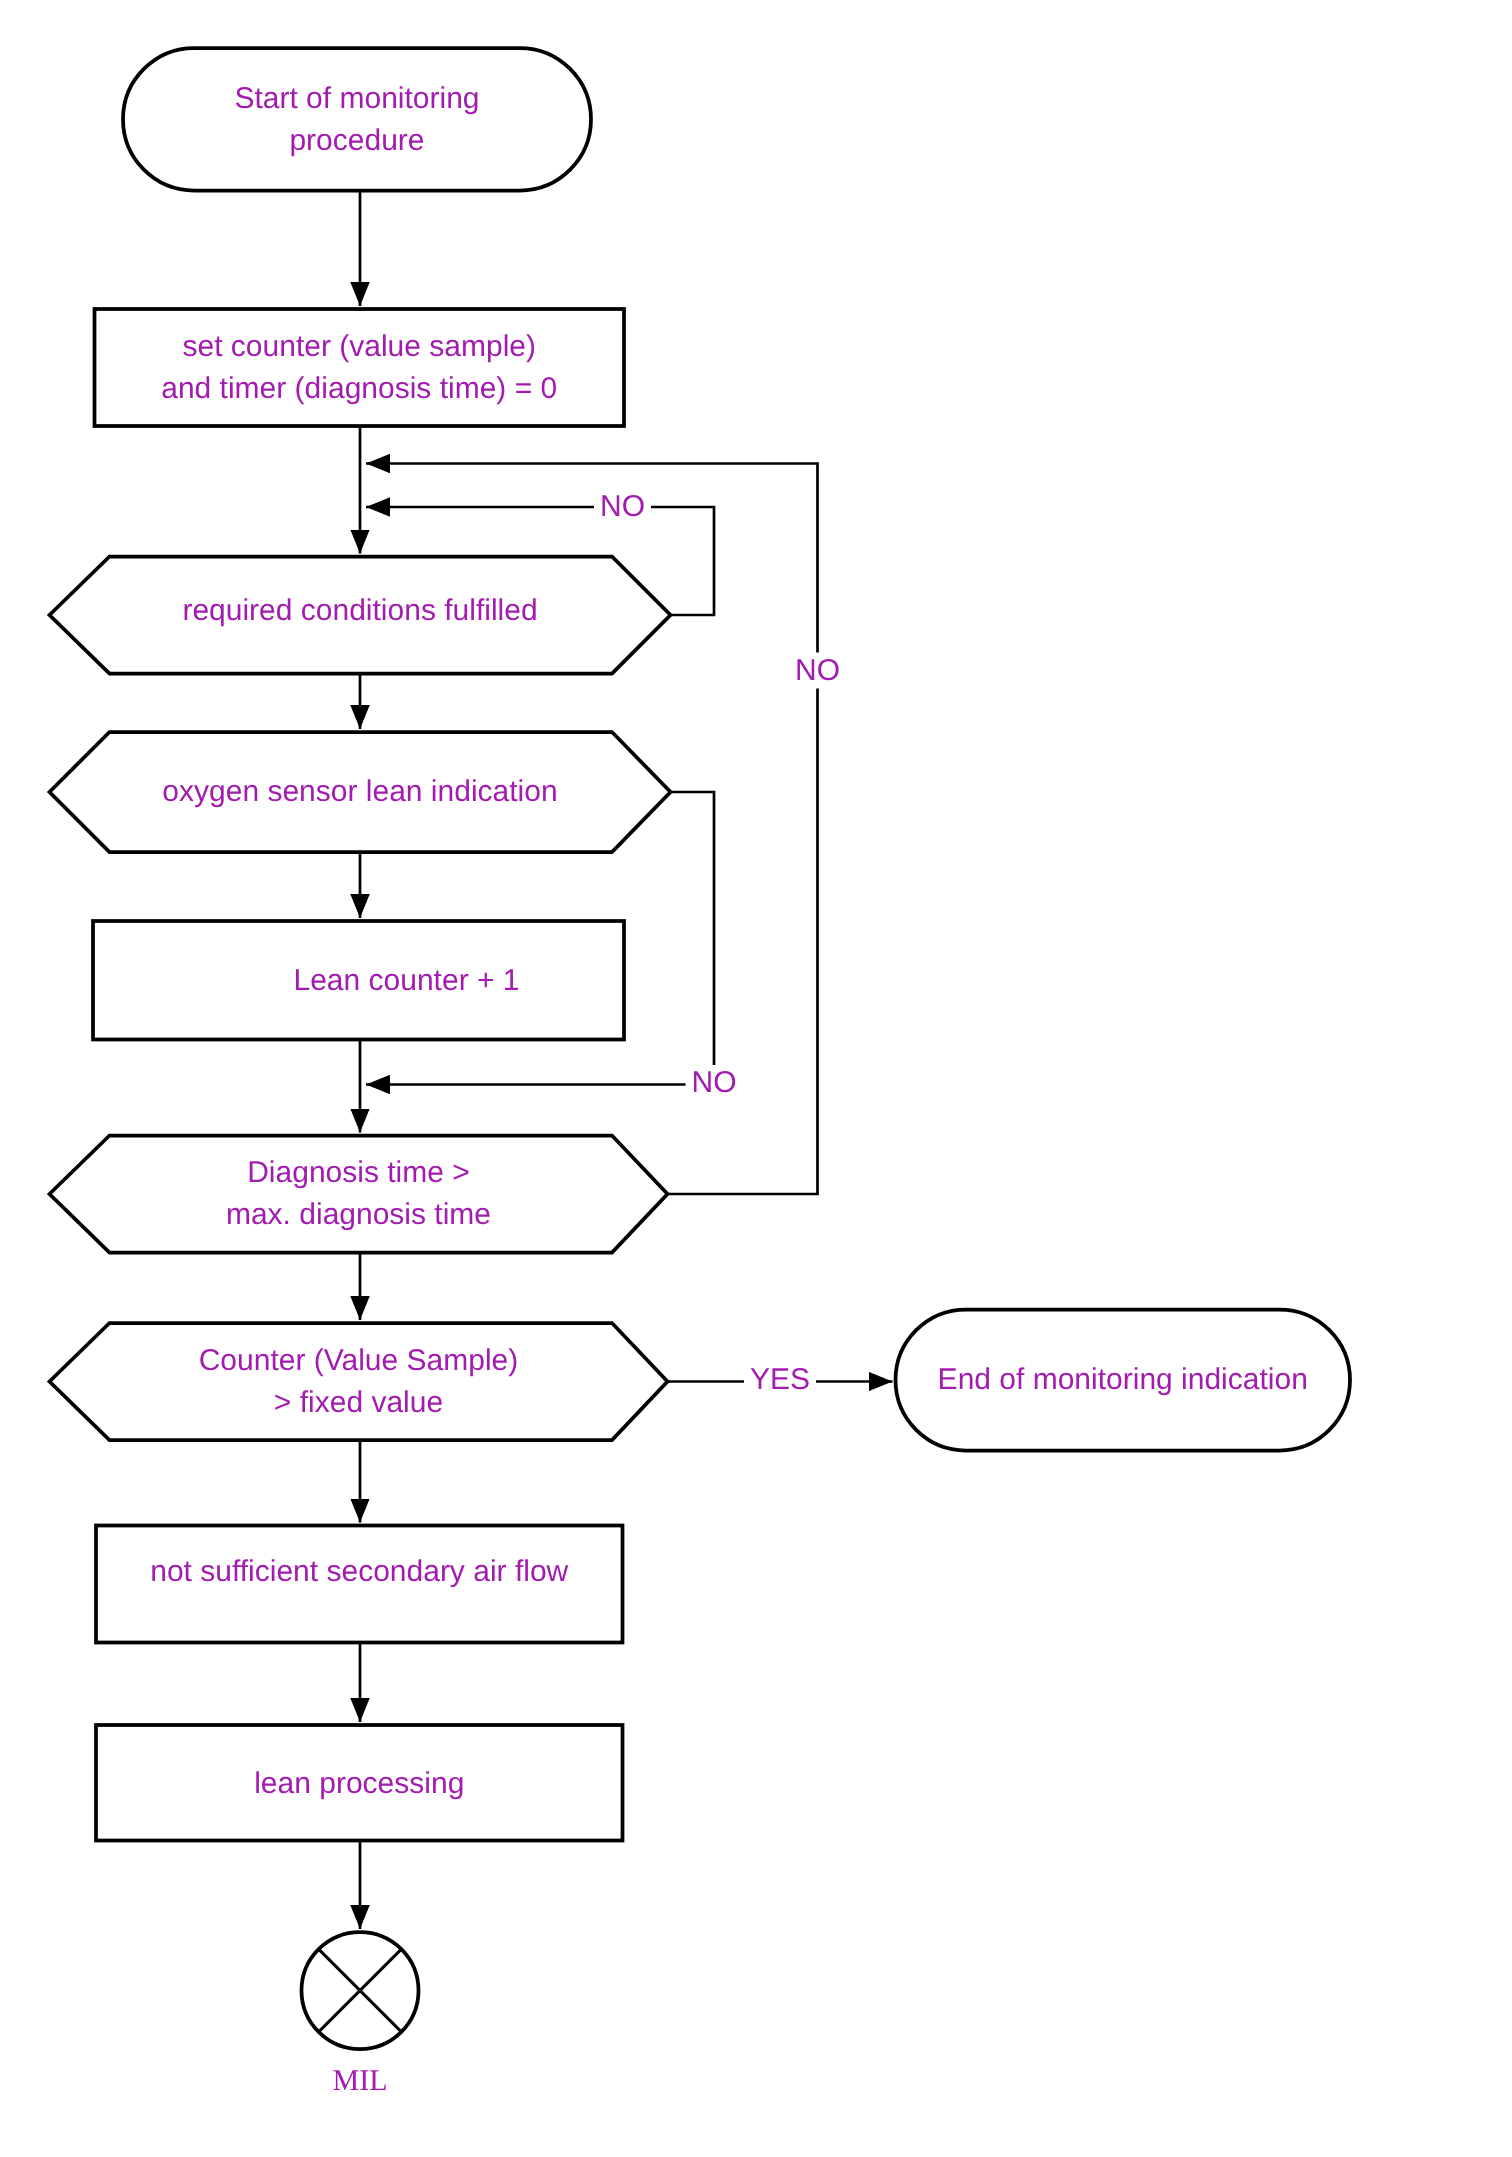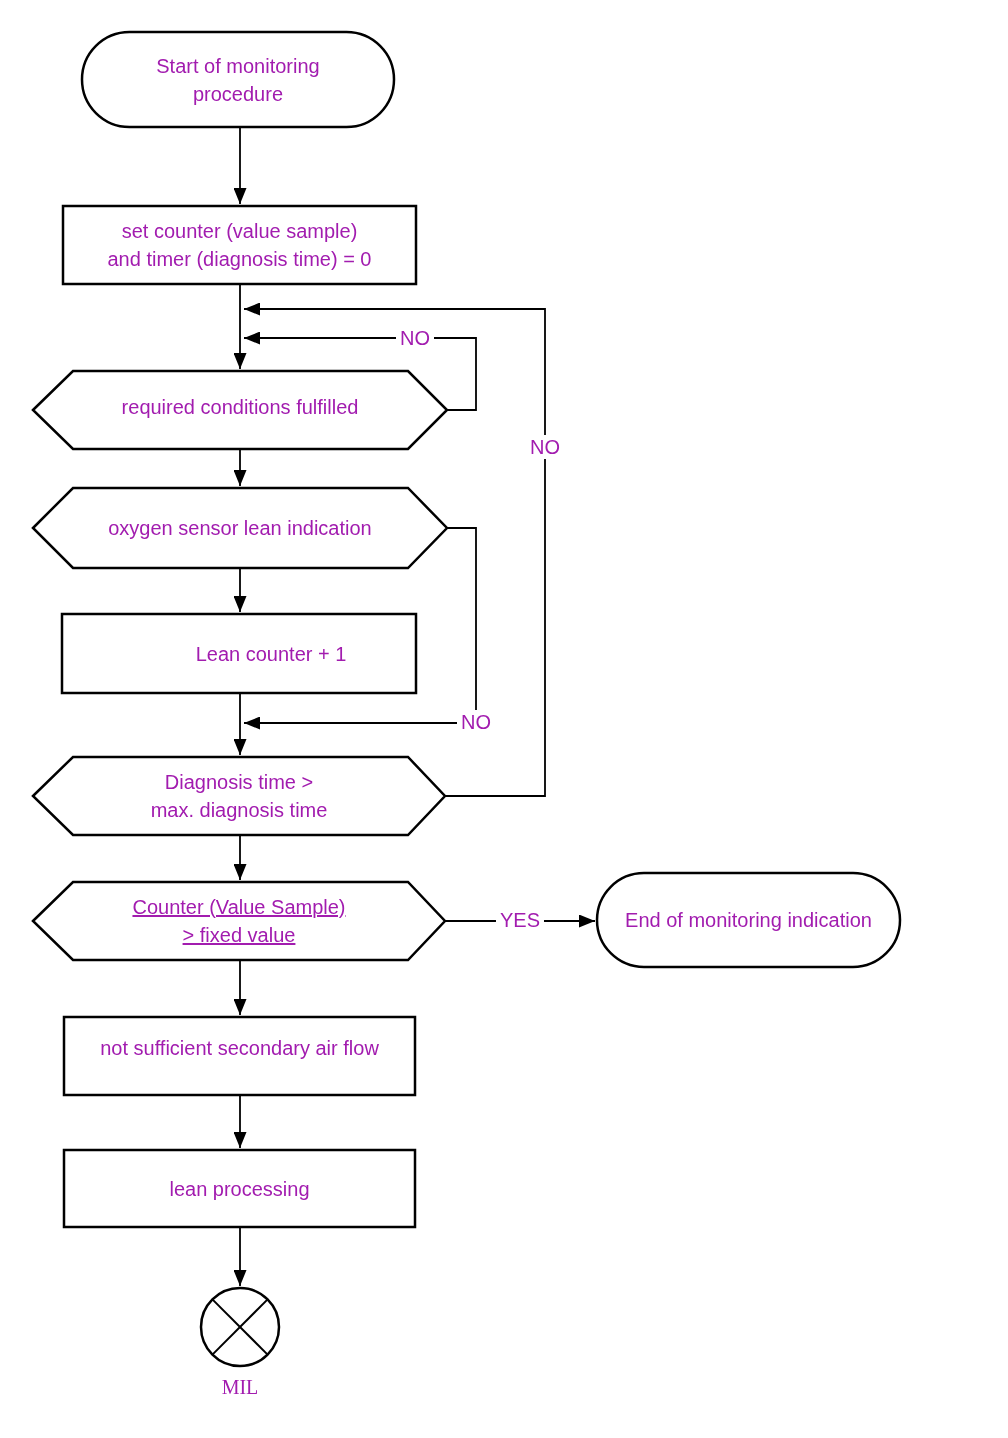--- a/index.html
+++ b/index.html
@@ -95,21 +95,21 @@
 
   <div class="node-label" style="left:33px; top:371px; width:414px; height:72px;">required conditions fulfilled</div>
 
   <div class="node-label" style="left:33px; top:488px; width:414px; height:80px;">oxygen sensor lean indication</div>
 
   <div class="node-label" style="left:62px; top:614px; width:418px; height:79px;">Lean counter + 1</div>
 
   <div class="node-label" style="left:33px; top:757px; width:412px; height:78px;">Diagnosis time &gt;
 max. diagnosis time</div>
 
-  <div class="node-label" style="left:33px; top:882px; width:412px; height:78px;text-decoration:underline;">Counter (Value Sample)
+  <div class="node-label" style="left:33px; top:882px; width:412px; height:78px;">Counter (Value Sample)
 &gt; fixed value</div>
 
   <div class="node-label" style="left:597px; top:873px; width:303px; height:94px;">End of monitoring indication</div>
 
   <div class="node-label" style="left:64px; top:1017px; width:351px; height:62px;">not sufficient secondary air flow</div>
 
   <div class="node-label" style="left:64px; top:1150px; width:351px; height:77px;">lean processing</div>
 
   <div class="node-label" style="left:200px; top:1373px; width:80px; height:28px;font-family:Liberation Serif, serif;">MIL</div>
 

